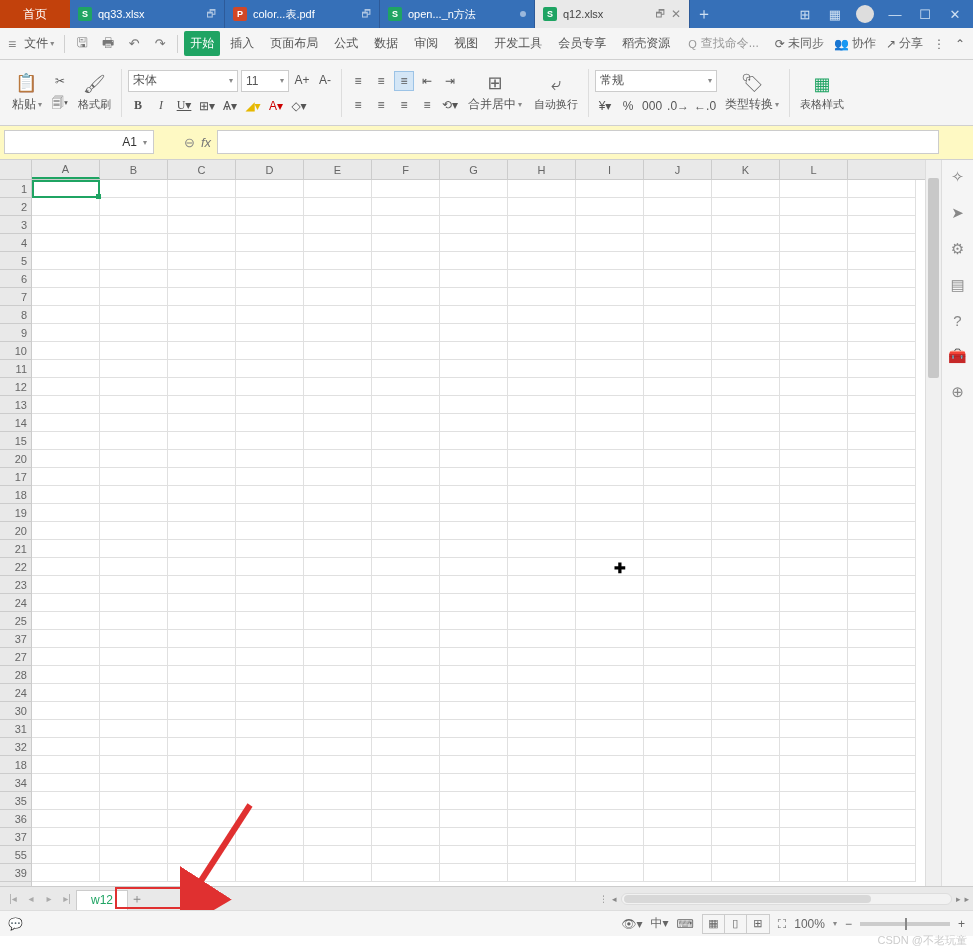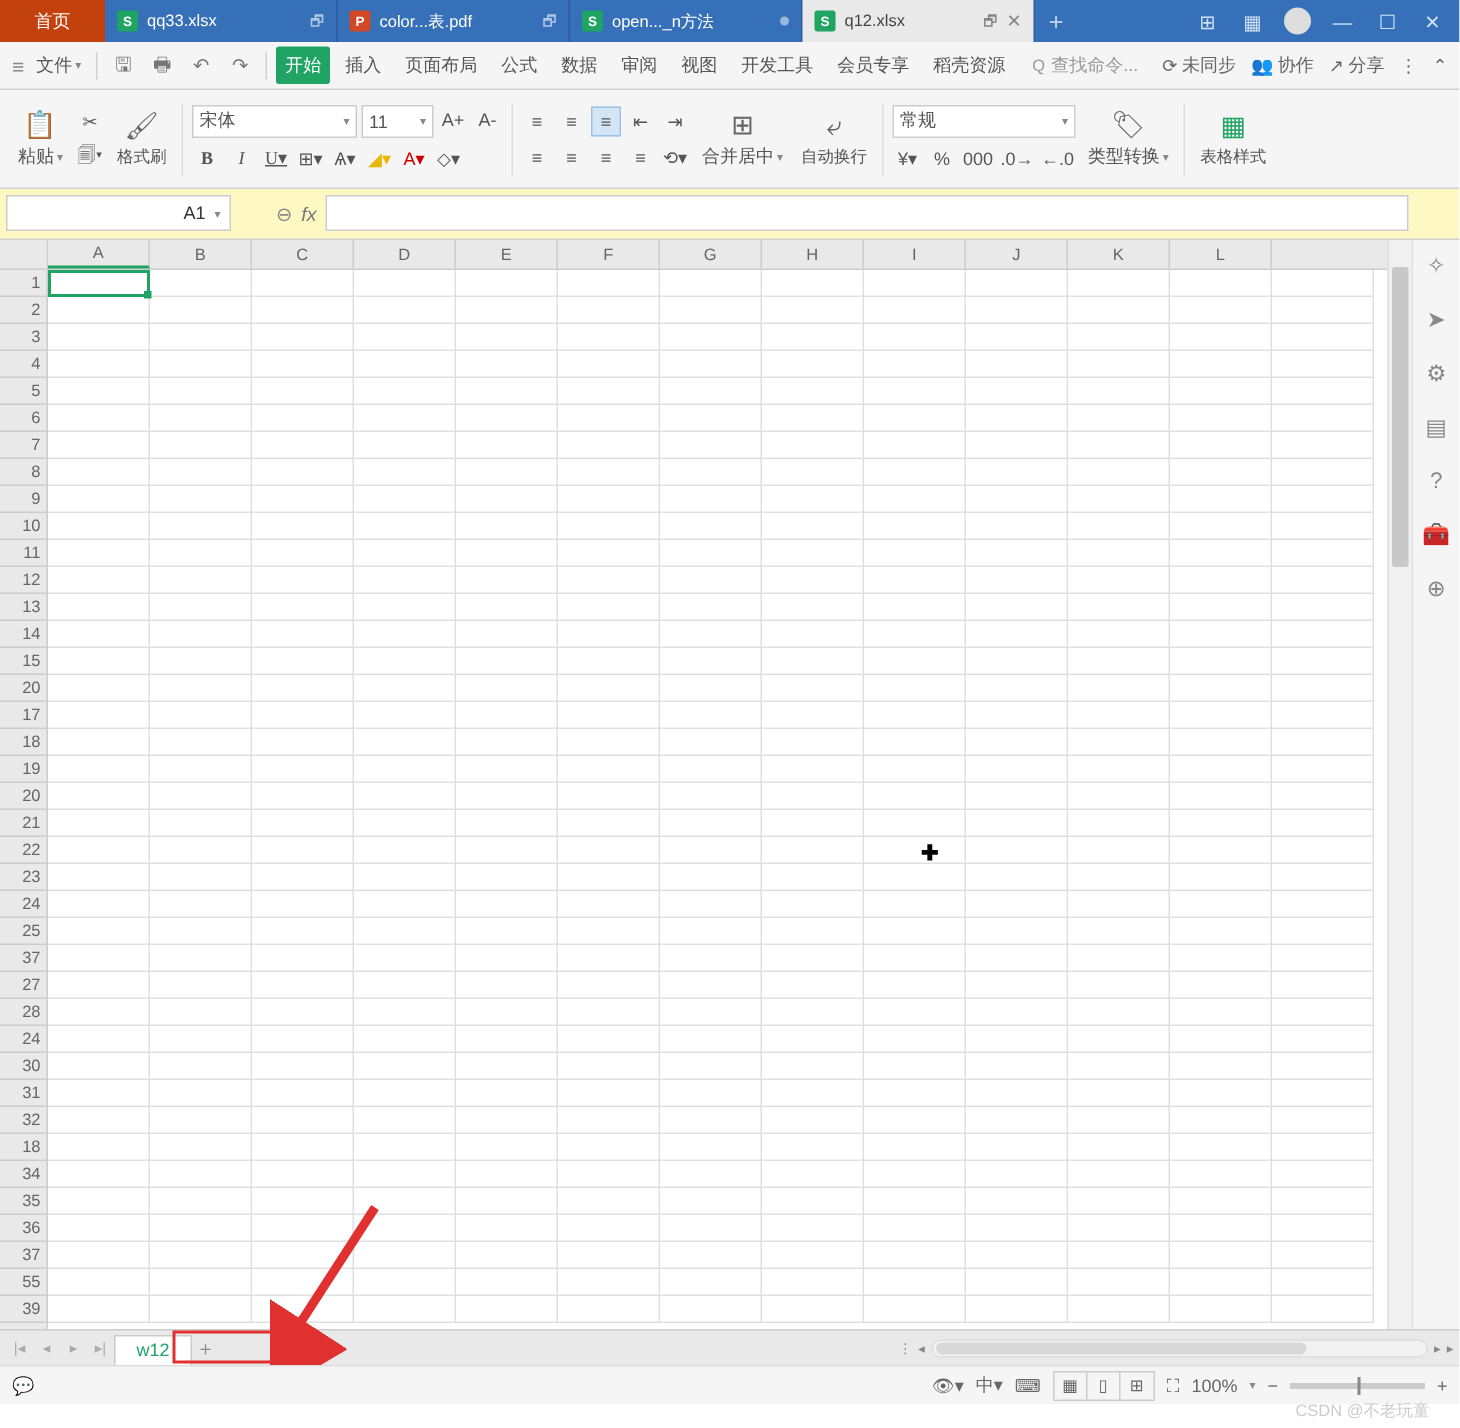--- a/index.html
+++ b/index.html
@@ -80,21 +80,21 @@
 .hs-thumb{position:absolute;left:2px;top:1px;height:8px;width:75%;background:#d8d8d8;border-radius:4px}
 .statusbar{height:26px;background:#f5f5f5;border-top:1px solid #ddd;display:flex;align-items:center;padding:0 8px;gap:10px;color:#666;font-size:11px}
 .sb-right{margin-left:auto;display:flex;align-items:center;gap:8px}
 .sb-view{display:flex;border:1px solid #ccc}
 .sb-view span{width:22px;height:18px;display:flex;align-items:center;justify-content:center;border-right:1px solid #ccc;font-size:11px}
 .sb-view span:last-child{border-right:none}
 .zoom-slider{width:90px;height:4px;background:#ccc;position:relative}
 .zoom-slider::before{content:"";position:absolute;left:50%;top:-4px;width:2px;height:12px;background:#888}
 .arrow-annot{position:absolute;left:180px;top:800px;pointer-events:none}
 .cursor-cross{position:absolute;left:614px;top:560px;font-size:14px;color:#000;font-weight:bold}
-.watermark{position:absolute;right:20px;bottom:4px;color:#ccc;font-size:11px}
+.watermark{position:absolute;right:6px;bottom:4px;color:#ccc;font-size:11px}
 svg{display:block}
 </style>
 </head>
 <body>
 
 <div class="titlebar">
   <div class="tab home">
       <span>首页</span>
     </div>
   <div class="tab file">

